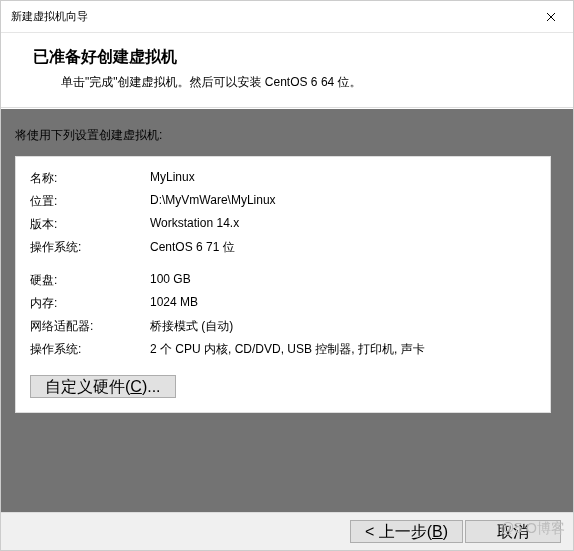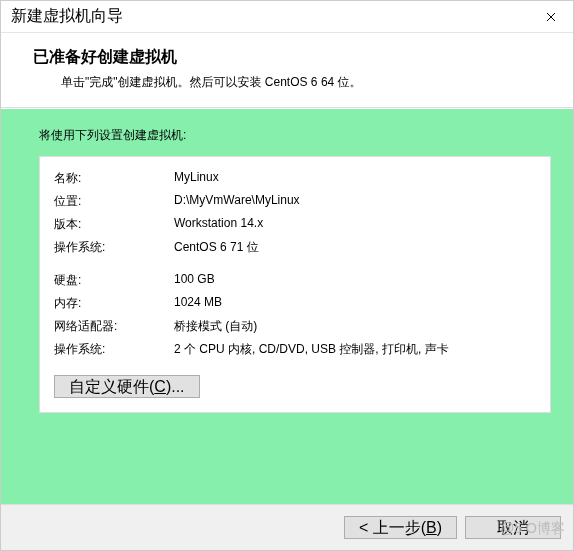--- a/index.html
+++ b/index.html
@@ -23,21 +23,21 @@
     }
     .titlebar {
       display: flex;
       justify-content: space-between;
       align-items: center;
       height: 32px;
       padding: 0 0 0 10px;
       border-bottom: 1px solid #e5e5e5;
       background: #fff;
     }
-    .titlebar .title { font-size: 16px; }
+    .titlebar .title { font-size: 11px; }
     .titlebar .close {
       width: 45px;
       height: 32px;
       display: flex;
       align-items: center;
       justify-content: center;
       font-size: 14px;
       cursor: pointer;
     }
     .header-area {
@@ -52,23 +52,23 @@
     .header-area .subheading {
       font-size: 12px;
       margin-left: 28px;
       color: #000;
     }
     .divider {
       border-top: 1px solid #ddd;
       border-bottom: 1px solid #fff;
     }
     .content {
-      padding: 18px 22px 10px 38px;
+      padding: 18px 22px 10px 14px;
       flex: 1;
-      background: #86efac;
+      background: #737373;
     }
     .content-intro {
       font-size: 12px;
       margin-bottom: 12px;
     }
     .settings-box {
       border: 1px solid #ddd;
       padding: 10px 14px 14px 14px;
       background: #fff;
     }
@@ -96,26 +96,26 @@
       background: #e1e1e1;
       border: 1px solid #adadad;
       cursor: pointer;
       text-align: center;
       font-family: inherit;
     }
     .btn-custom { min-width: 140px; }
     .footer {
       background: #f0f0f0;
       border-top: 1px solid #ddd;
-      height: 46px;
+      height: 38px;
       display: flex;
       justify-content: flex-end;
       align-items: center;
       padding: 0 12px;
-      gap: 8px;
+      gap: 2px;
       position: relative;
     }
     .watermark {
       position: absolute;
       right: 8px;
       bottom: 12px;
       color: #bbb;
       font-size: 14px;
       pointer-events: none;
     }

